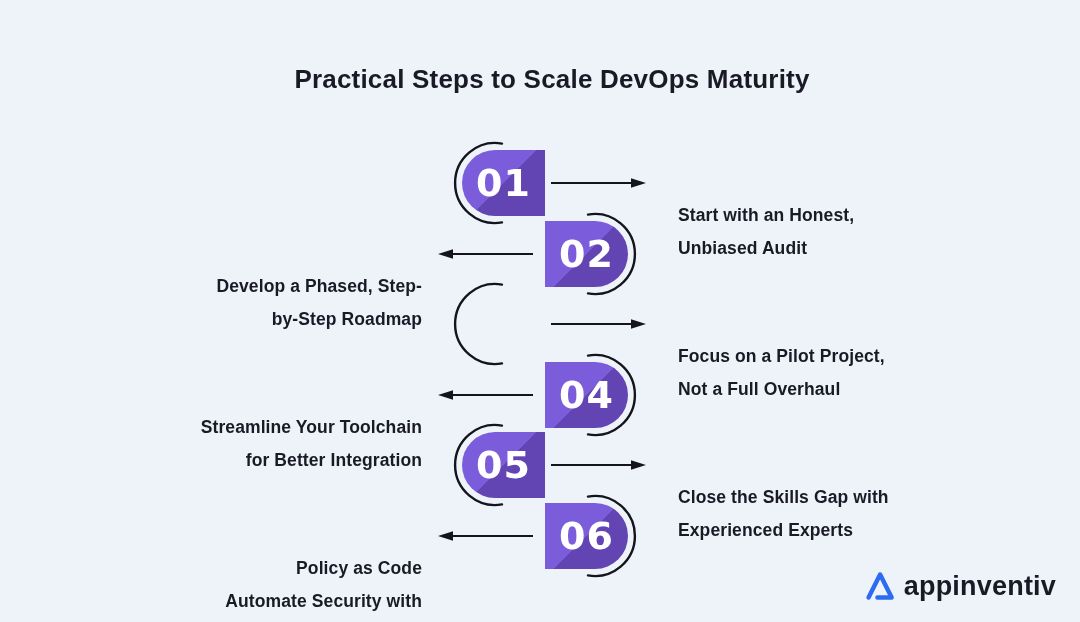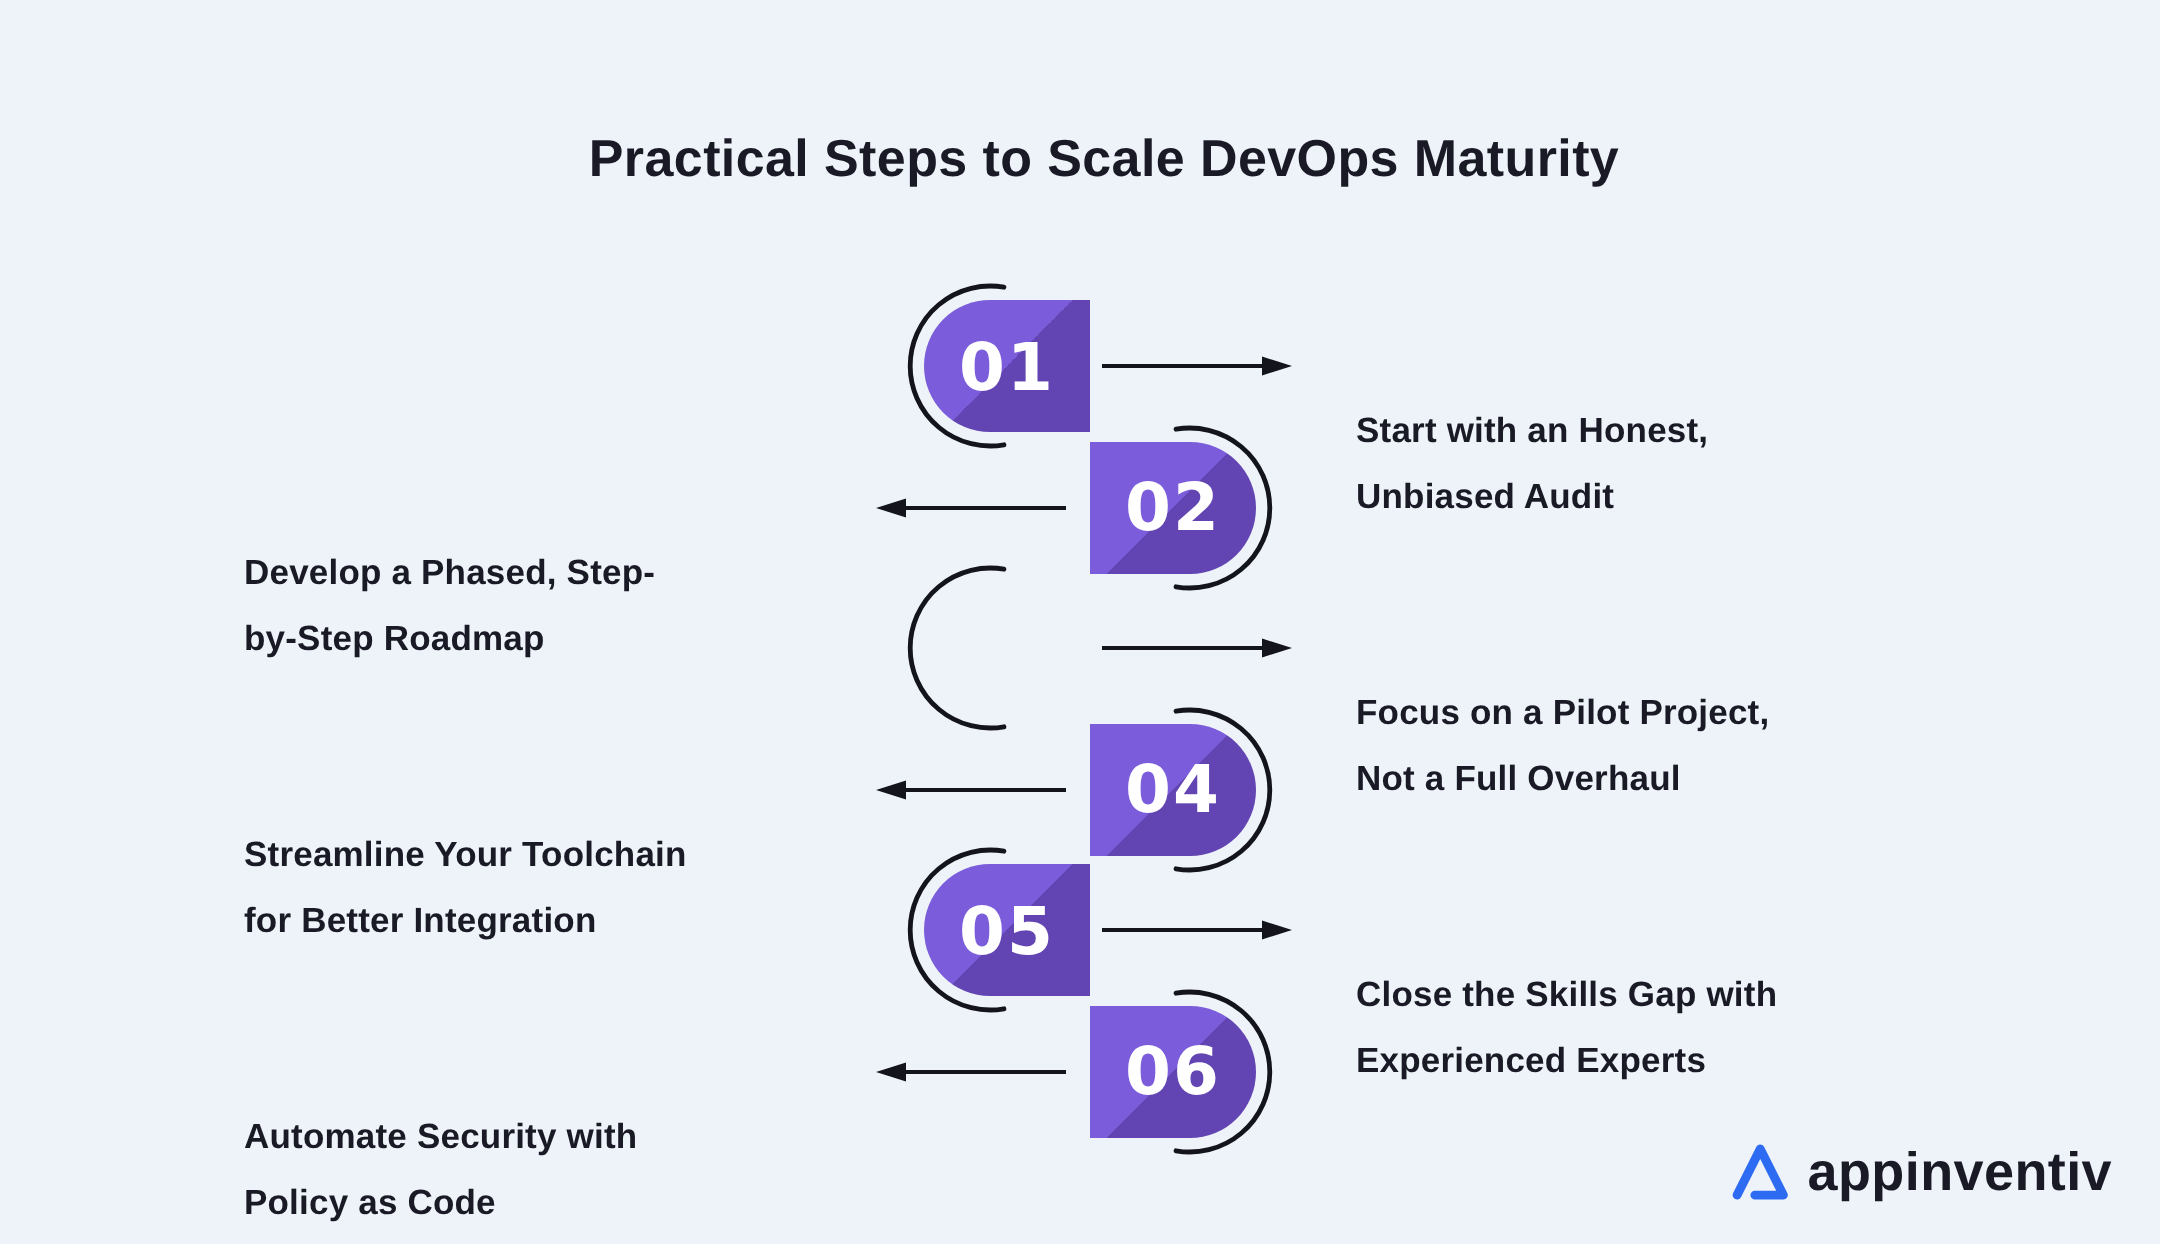--- a/index.html
+++ b/index.html
@@ -30,42 +30,42 @@
     position:absolute;width:83px;height:66px;
     top:calc(var(--cy) - 33px);
     background:linear-gradient(135deg,var(--badge-light,#7B5CDA) 50%,var(--badge-dark,#6245B2) 50%);
     display:flex;align-items:center;justify-content:center;
   }
   .side-right .badge{left:462px;border-radius:33px 0 0 33px;}
   .side-left  .badge{left:545px;border-radius:0 33px 33px 0;}
   .num{
     color:#ffffff;
     font-family:"DejaVu Sans",sans-serif;
-    font-size:33px;font-weight:700;letter-spacing:1px;
+    font-size:38px;font-weight:700;letter-spacing:1px;
     line-height:1;
   }
   .arrow{
     position:absolute;width:96px;height:14px;
     top:calc(var(--cy) - 7px);
   }
   .arrow line{stroke:var(--line-dark,#14141C);stroke-width:1.9px;}
   .arrow polygon{fill:var(--line-dark,#14141C);}
   .side-right .arrow{left:551px;}
   .side-left  .arrow{left:437px;}
   .txt{
     position:absolute;width:300px;
     top:calc(var(--cy) - 24px);
     font-size:17.5px;font-weight:600;
     line-height:33px;
     color:var(--text-dark,#1A1A26);
     letter-spacing:0.1px;
     margin-top:40px;
   }
   .side-right .txt{left:678px;text-align:left;}
-  .side-left  .txt{left:122px;text-align:left;}
+  .side-left  .txt{left:122px;text-align:right;}
   .logo{
     position:absolute;right:24px;bottom:20px;
     display:flex;align-items:center;gap:7px;
   }
   .logo-mark{width:32px;height:32px;}
   .logo-mark path{
     fill:none;stroke:var(--logo-blue,#2E6BF3);
     stroke-width:5;stroke-linecap:round;stroke-linejoin:round;
   }
   .logo-text{
@@ -168,22 +168,22 @@
         <path d="M38,5.6 A40,40 0 1 1 38,84.4"></path>
       </svg>
     <div class="badge">
       <span class="num">06</span>
     </div>
     <svg class="arrow" viewBox="0 0 96 14">
         <line x1="96" y1="7" x2="16" y2="7"></line>
         <polygon points="16,2.3 1,7 16,11.7"></polygon>
       </svg>
     <div class="txt">
+      <div>Policy as Code</div>
       <div>Automate Security with</div>
-      <div>Policy as Code</div>
     </div>
   </div>
 
   <div class="logo">
     <svg class="logo-mark" viewBox="0 0 36 36">
       <path d="M4,31 L17,5 L30,31 L14,31"></path>
     </svg>
     <span class="logo-text">appinventiv</span>
   </div>
 

